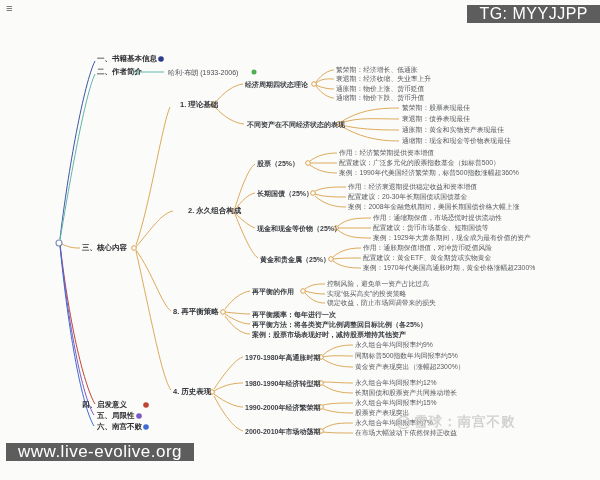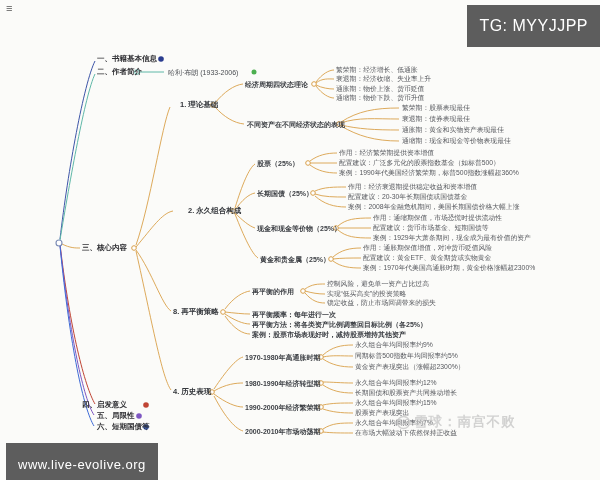--- a/index.html
+++ b/index.html
@@ -7,24 +7,24 @@
        font-family:"Liberation Sans", sans-serif;}
   .stage{position:relative;width:600px;height:480px;background:#fbfbf9;}
   svg.wires{position:absolute;left:0;top:0;pointer-events:none;}
   .n{position:absolute;white-space:nowrap;transform:translateY(-50%);line-height:1;}
   .lvl1{font-size:7.5px;font-weight:bold;color:#2f2f33;}
   .sec{font-size:7.5px;font-weight:bold;color:#33363b;}
   .mid{font-size:7px;font-weight:600;color:#3c3f44;}
   .leaf{font-size:6.8px;color:#57595e;}
   .author{font-size:7px;color:#4a4d52;}
   .wm-box{position:absolute;background:#5d5d5d;color:#ffffff;display:flex;
-          align-items:center;padding:0 12px;height:42px;font-size:16px;
+          align-items:center;padding:0 12px;height:18px;font-size:16px;
           letter-spacing:.5px;}
   .wm-tg{top:5px;right:0;}
-  .wm-site{top:443px;left:6px;font-size:13px;}
+  .wm-site{top:443px;left:6px;font-size:17px;}
   .wm-xq{position:absolute;left:396px;top:413px;display:flex;align-items:center;
          gap:3px;opacity:.72;}
   .wm-xq .txt{font-size:13.5px;font-weight:bold;color:#c3c3c3;letter-spacing:1px;}
   .corner{position:absolute;left:6px;top:2px;font-size:11px;color:#555;}
 </style>
 </head>
 <body>
 
 <div class="stage">
 
@@ -102,21 +102,21 @@
     <circle cx="139" cy="416" r="2.8" fill="#7e57c2"></circle>
     <circle cx="146" cy="427" r="2.8" fill="#3f6bd6"></circle>
   </svg>
 
   <div class="n lvl1" style="left:97px;top:59px">一、书籍基本信息</div>
   <div class="n lvl1" style="left:97px;top:72px">二、作者简介</div>
   <div class="n author" style="left:168px;top:72px">哈利·布朗 (1933-2006)</div>
   <div class="n lvl1" style="left:82px;top:248px">三、核心内容</div>
   <div class="n lvl1" style="left:82px;top:405px">四、启发意义</div>
   <div class="n lvl1" style="left:97px;top:416px">五、局限性</div>
-  <div class="n lvl1" style="left:97px;top:427px">六、短期国债等</div>
+  <div class="n lvl1" style="left:97px;top:427px">六、南宫不败</div>
 
   <div class="n sec" style="left:180px;top:105px">1. 理论基础</div>
   <div class="n mid" style="left:245px;top:84px">经济周期四状态理论</div>
   <div class="n leaf" style="left:336px;top:70px">繁荣期：经济增长、低通胀</div>
   <div class="n leaf" style="left:336px;top:79px">衰退期：经济收缩、失业率上升</div>
   <div class="n leaf" style="left:336px;top:89px">通胀期：物价上涨、货币贬值</div>
   <div class="n leaf" style="left:336px;top:98px">通缩期：物价下跌、货币升值</div>
   <div class="n mid" style="left:247px;top:124px">不同资产在不同经济状态的表现</div>
   <div class="n leaf" style="left:402px;top:108px">繁荣期：股票表现最佳</div>
   <div class="n leaf" style="left:402px;top:119px">衰退期：债券表现最佳</div>

